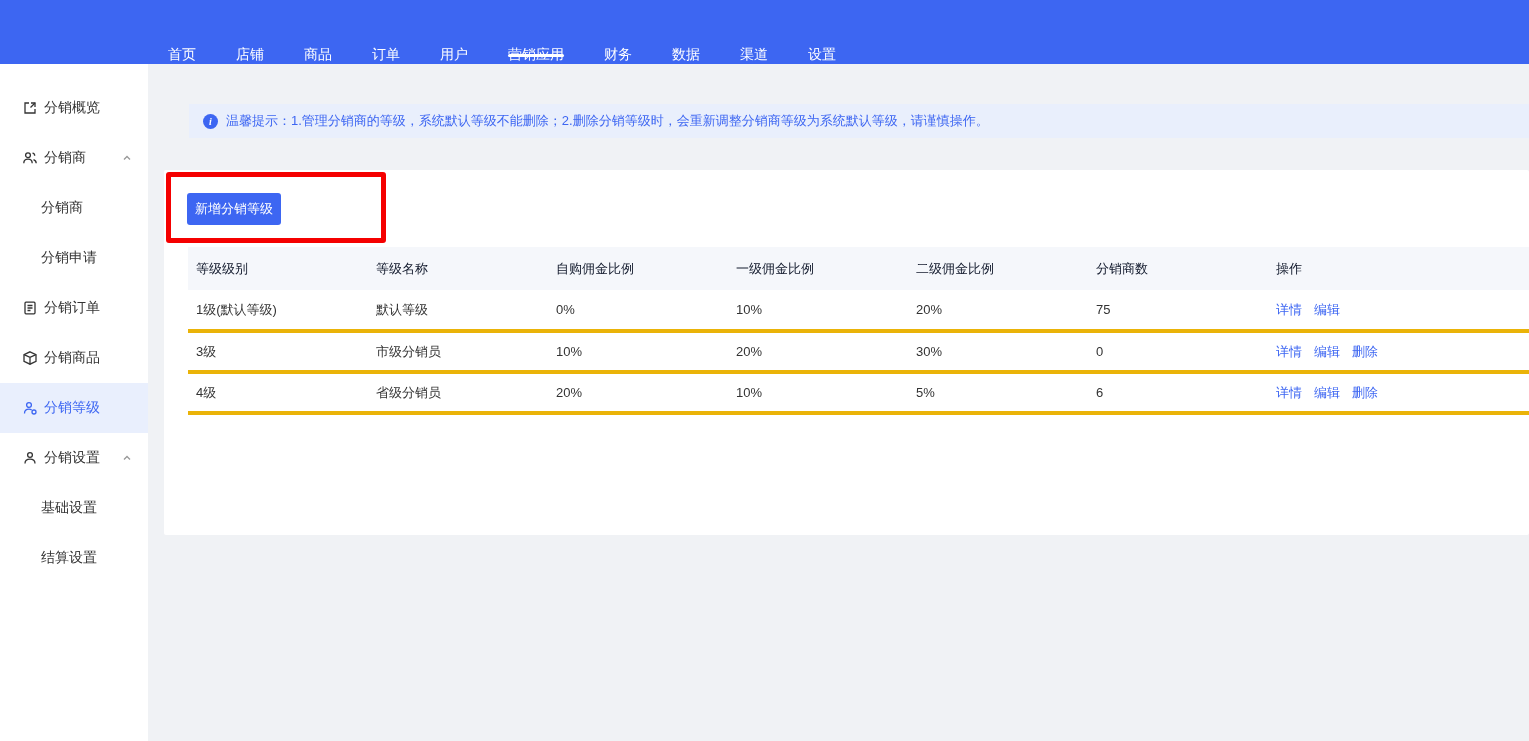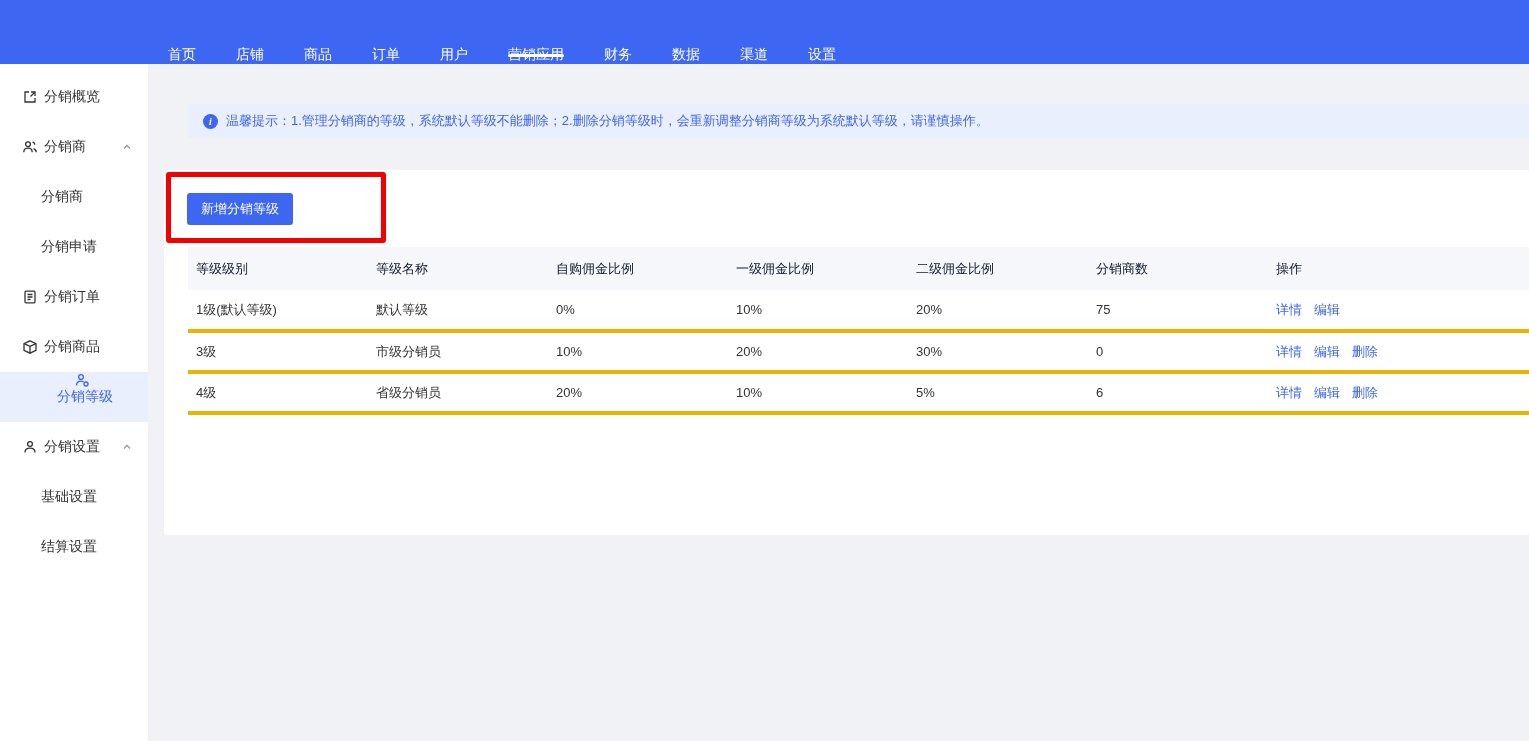--- a/index.html
+++ b/index.html
@@ -25,30 +25,30 @@
     position:relative; cursor:pointer; white-space:nowrap;
   }
   .nav-item.active::after {
     content:""; position:absolute; left:20px; right:20px; bottom:7px;
     height:3px; background:#fff; border-radius:2px;
   }
 
   
   .sidebar {
     position:absolute; left:0; top:64px; bottom:0; width:148px;
-    background:#fff; padding-top:8px; z-index:4;
+    background:#fff; padding-top:19px; z-index:4;
   }
   .side-item {
     height:50px; display:flex; align-items:center;
     padding-left:22px; font-size:14px; color:#333;
     cursor:pointer; position:relative;
   }
   .side-item .s-icon { width:16px; height:16px; margin-right:6px; flex:0 0 16px; display:flex; align-items:center; }
   .side-item.sub { padding-left:41px; }
-  .side-item.active { background:#E9EFFD; color:#3D66F2;flex-direction:column; }
+  .side-item.active { background:#E9EFFD; color:#3D66F2; }
   .chevron { position:absolute; right:16px; top:50%; margin-top:-5px; width:10px; height:10px; }
   .s-icon svg, .chevron svg { display:block; }
 
   
   .main {
     position:absolute; left:148px; top:64px; right:0; bottom:0;
     background:#F0F2F5;
   }
   .alert {
     position:absolute; left:41px; right:0; top:40px; height:34px;
@@ -62,21 +62,21 @@
     margin-right:8px; flex:0 0 15px; font-family:"Liberation Serif","DejaVu Serif",serif;
   }
 
   .card {
     position:absolute; left:16px; right:0; top:106px; height:365px;
     background:#fff; border-radius:2px;
   }
   .add-btn {
     position:absolute; left:23px; top:23px;
     background:#3D66F2; color:#fff; font-size:13px;
-    border:none; border-radius:3px; padding:7px 14px; cursor:pointer;
+    border:none; border-radius:3px; padding:7px 8px; cursor:pointer;
     font-family:inherit;
   }
   .annotation-box {
     position:absolute; left:2px; top:2px; width:220px; height:71px;
     border:5px solid #F50000; border-radius:3px;
     pointer-events:none; z-index:10;
   }
 
   
   .dtable {

